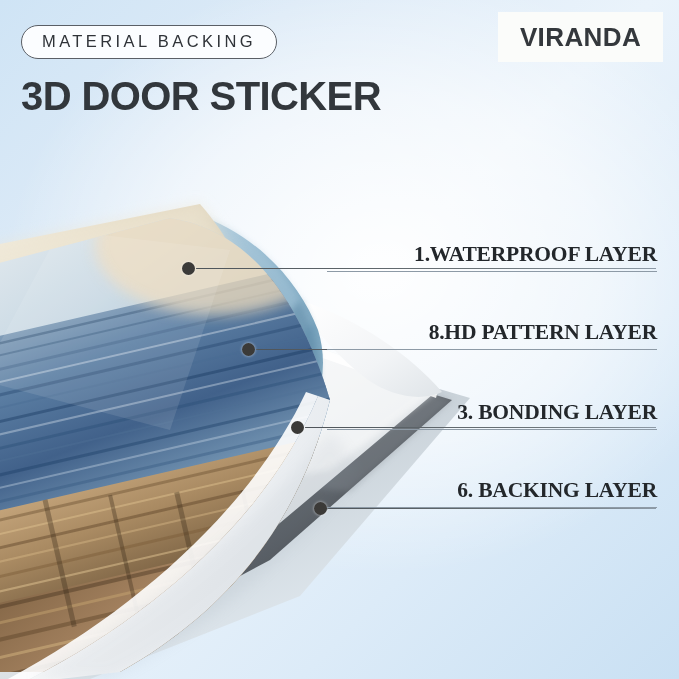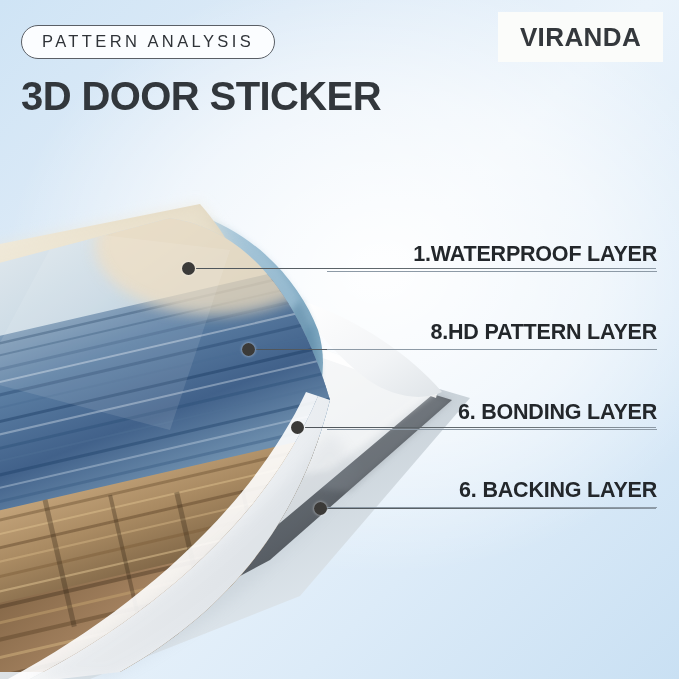--- a/index.html
+++ b/index.html
@@ -72,20 +72,21 @@
     width:330px;
     text-align:right;
     border-bottom:1.4px solid #8d9aa6;
     padding-bottom:5px;
     font-size:21.5px;
     font-weight:bold;
     letter-spacing:-0.2px;
     color:#23272b;
     white-space:nowrap;
     line-height:1.12;
+    font-family:Liberation Serif, serif;
   }
   .c1 { top:242px; }
   .c2 { top:320px; }
   .c3 { top:400px; }
   .c4 { top:478px; }
 
   .dot {
     position:absolute;
     width:13px; height:13px;
     border-radius:50%;
@@ -303,24 +304,24 @@
     <div class="leader" style="left:328px; top:508px; width:328px;"></div>
 
     <div class="dot" style="left:182px; top:262px;"></div>
     <div class="dot" style="left:242px; top:343px;"></div>
     <div class="dot" style="left:291px; top:421px;"></div>
     <div class="dot" style="left:314px; top:502px;"></div>
   </div>
 
   <div class="callout c1">1.WATERPROOF LAYER</div>
   <div class="callout c2">8.HD PATTERN LAYER</div>
-  <div class="callout c3">6. BONDING LAYER</div>
+  <div class="callout c3">3. BONDING LAYER</div>
   <div class="callout c4">6. BACKING LAYER</div>
 
-  <div class="badge">PATTERN ANALYSIS</div>
+  <div class="badge">MATERIAL BACKING</div>
 
   <div class="headline">
     <span class="l2">3D DOOR STICKER</span>
   </div>
 
   <div class="logo-box">
     <span class="logo-text">VIRANDA</span>
   </div>
 
 </div>

